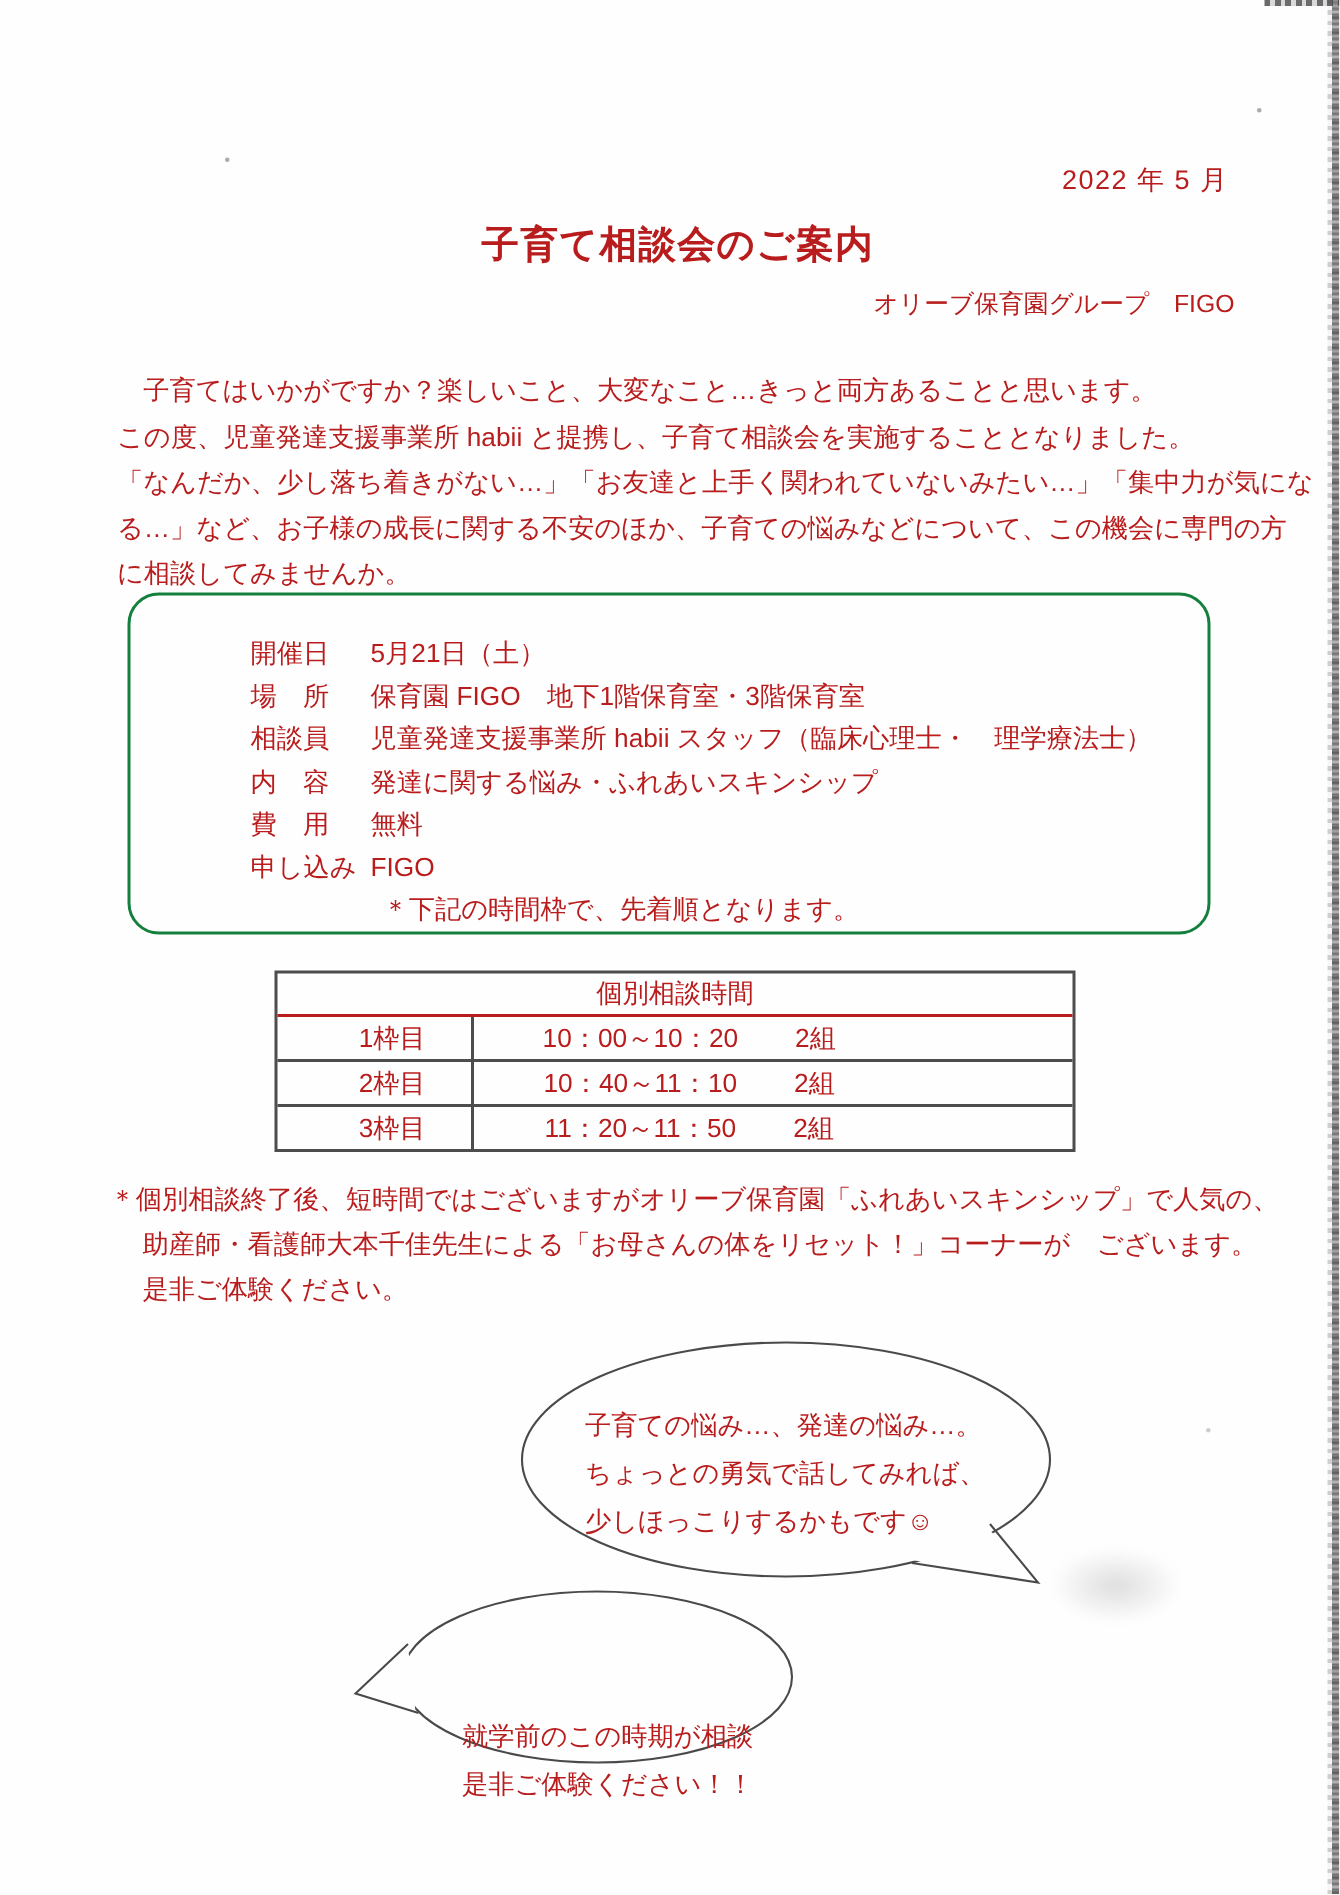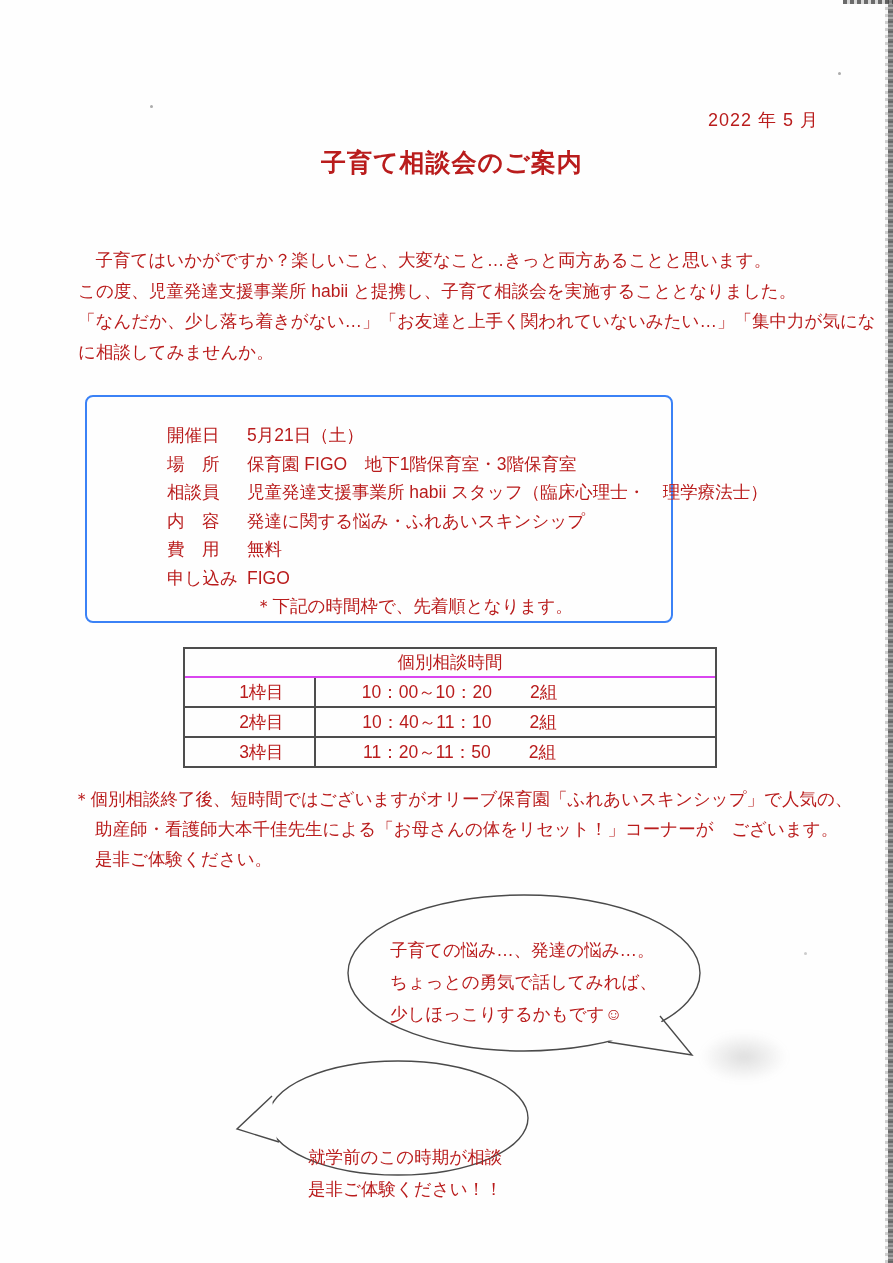--- a/index.html
+++ b/index.html
@@ -67,42 +67,42 @@
   
   .intro {
     position: absolute; left: 78px; top: 245px; width: 762px;
     font-size: 17.5px; line-height: 30.5px;
     white-space: nowrap;
   }
 
   
   .info-box {
     position: absolute; left: 85px; top: 395px;
-    width: 588px; height: 228px;
-    border: 2px solid #3b82f6;
-    border-radius: 8px;
+    width: 722px; height: 228px;
+    border: 2px solid #15803d;
+    border-radius: 21px;
     box-sizing: border-box;
   }
   .info-rows { position: absolute; left: 80px; top: 24px; font-size: 17.5px; line-height: 28.5px; white-space: nowrap; }
   .info-row { display: flex; }
   .info-label { width: 80px; flex: none; }
   .info-note { margin-left: 88px; }
 
   
   .sched {
     position: absolute; left: 183px; top: 647px;
     width: 534px;
     border: 2px solid #4d4d4d;
     box-sizing: border-box;
     font-size: 17.5px;
   }
   .sched-header {
     height: 27px; line-height: 27px;
     text-align: center;
-    border-bottom: 2px solid #d946ef;
+    border-bottom: 2px solid #b91c1c;
   }
   .sched-row { display: flex; height: 28px; line-height: 28px; border-bottom: 2px solid #4d4d4d; }
   .sched-row:last-child { border-bottom: none; }
   .sched-slot { width: 105px; flex: none; text-align: center; border-right: 2px solid #4d4d4d; padding-left: 24px; }
   .sched-time-cell { flex: 1; text-align: center; padding-right: 112px; }
   .sched-groups { margin-left: 38px; text-align: center; }
 
   
   .notice {
     position: absolute; left: 73px; top: 784px; width: 790px;
@@ -131,25 +131,27 @@
   <div class="scan-strip"></div>
   <div class="scan-strip-soft"></div>
   <div class="scan-top-dash"></div>
   <div class="scan-smudge"></div>
   <div class="scan-dot dot1"></div>
   <div class="scan-dot dot2"></div>
   <div class="scan-dot dot3"></div>
 
   <div class="doc-date">2022 年 5 月</div>
   <div class="doc-title">子育て相談会のご案内</div>
+  <div class="doc-subtitle">オリーブ保育園グループ　FIGO</div>
 
   <div class="intro">
     <div>　子育てはいかがですか？楽しいこと、大変なこと…きっと両方あることと思います。</div>
     <div>この度、児童発達支援事業所 habii と提携し、子育て相談会を実施することとなりました。</div>
     <div>「なんだか、少し落ち着きがない…」「お友達と上手く関われていないみたい…」「集中力が気にな</div>
+    <div>る…」など、お子様の成長に関する不安のほか、子育ての悩みなどについて、この機会に専門の方</div>
     <div>に相談してみませんか。</div>
   </div>
 
   <div class="info-box">
     <div class="info-rows">
       <div class="info-row">
         <span class="info-label">開催日</span>
         <span class="info-value">5月21日（土）</span>
       </div>
       <div class="info-row">

